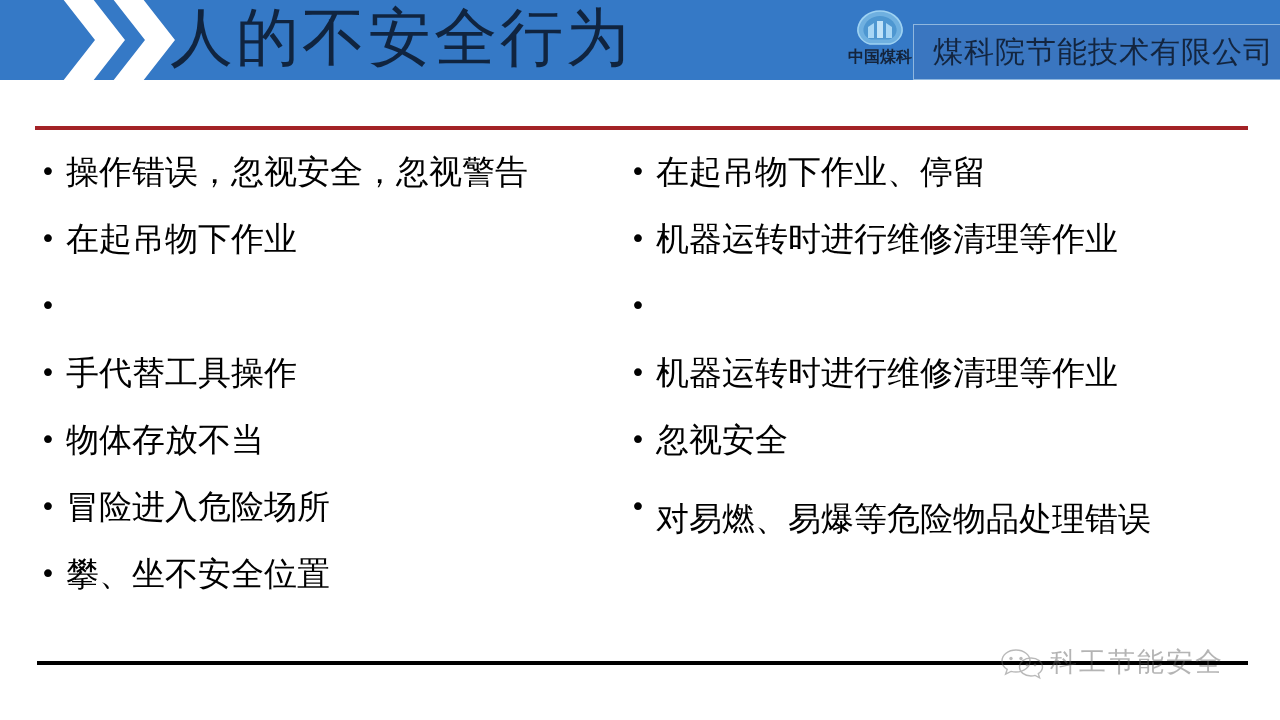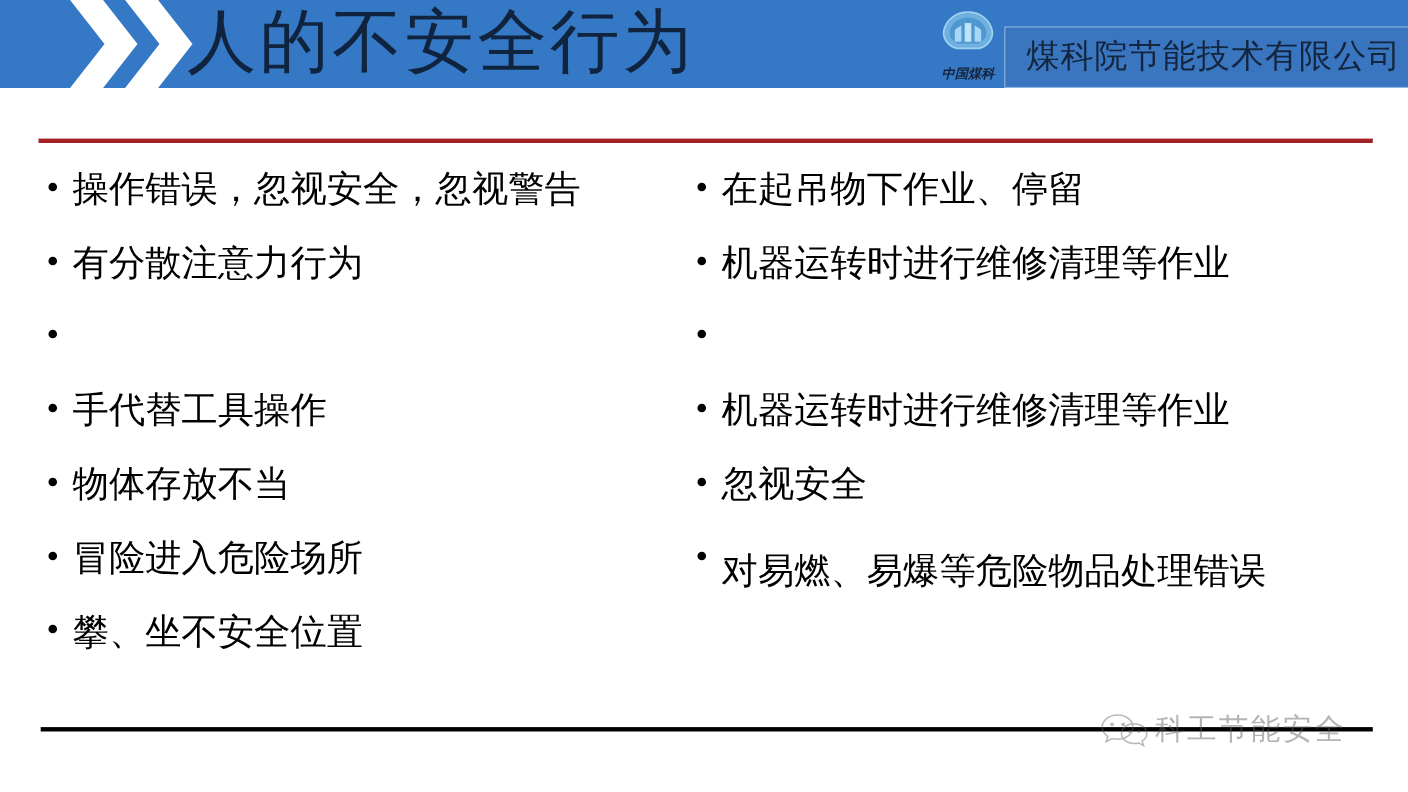--- a/index.html
+++ b/index.html
@@ -65,28 +65,27 @@
     position: absolute;
     left: 848px;
     top: 9px;
     width: 64px;
     height: 62px;
     text-align: center;
   }
   #logo-mark { display: block; margin: 0 auto; }
   #logo-caption {
     display: block;
-    margin-top: 15px;
-    font-size: 12px;
+    margin-top: 4px;
+    font-size: 16px;
     line-height: 11px;
     font-weight: bold;
     color: #14243c;
     letter-spacing: 0px;
     white-space: nowrap;
-    font-style: italic;
   }
 
   #company-name-box {
     position: absolute;
     left: 913px;
     top: 24px;
     width: 381px;
     height: 56px;
     box-sizing: border-box;
     border: 1px solid #8fb7de;
@@ -176,20 +175,21 @@
     align-items: center;
     opacity: 0.45;
   }
   #watermark-icon { flex: 0 0 auto; margin-right: 4px; }
   #watermark-text {
     font-size: 27px;
     line-height: 30px;
     color: #5a5a5a;
     letter-spacing: 2px;
     white-space: nowrap;
+    font-family: Liberation Mono, monospace;
   }
 </style>
 </head>
 <body>
 
 <div id="header-bar">
 
   <div id="header-left-arrow"></div>
 
   <div class="chevron" id="chevron-1">
@@ -226,21 +226,21 @@
 
 <div id="content-area">
 
   <div class="bullet-column" id="left-column">
     <div class="bullet-item">
       <span class="bullet-dot">•</span>
       <span class="bullet-text">操作错误，忽视安全，忽视警告</span>
     </div>
     <div class="bullet-item">
       <span class="bullet-dot">•</span>
-      <span class="bullet-text">有分散注意力行为</span>
+      <span class="bullet-text">在起吊物下作业</span>
     </div>
     <div class="bullet-item">
       <span class="bullet-dot">•</span>
     </div>
     <div class="bullet-item">
       <span class="bullet-dot">•</span>
       <span class="bullet-text">手代替工具操作</span>
     </div>
     <div class="bullet-item">
       <span class="bullet-dot">•</span>

